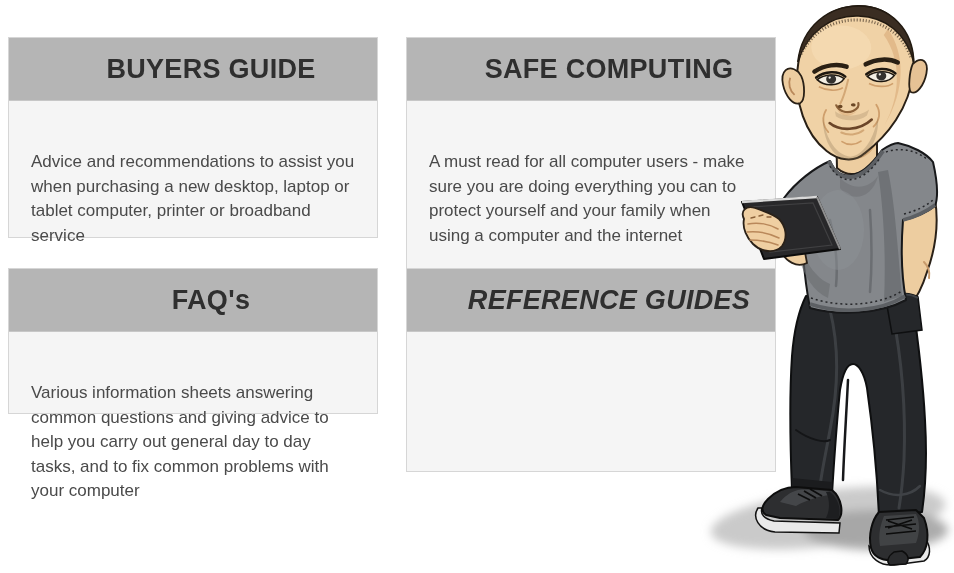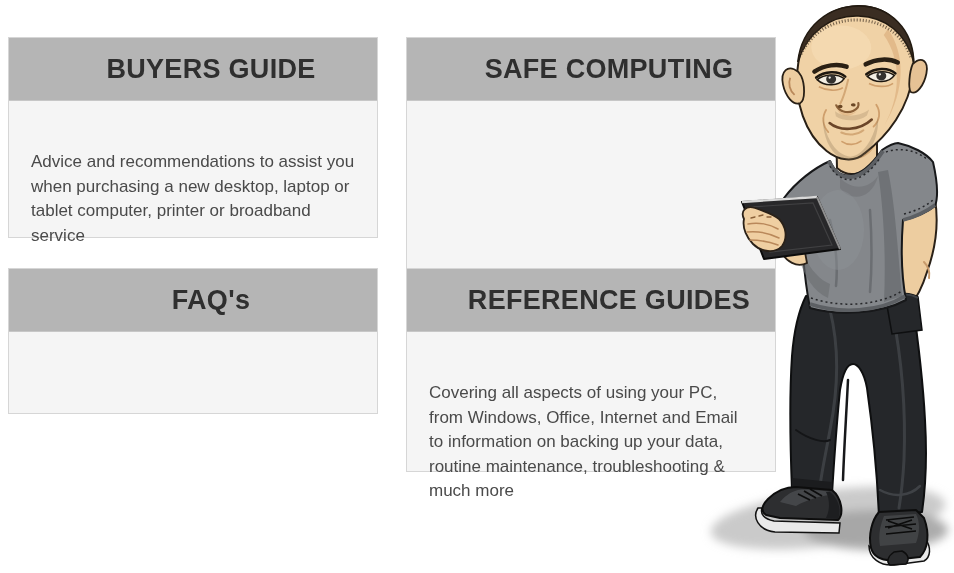--- a/index.html
+++ b/index.html
@@ -33,47 +33,48 @@
     padding: 25px 22px 0 22px;
     font-size: 17px;
     line-height: 24.5px;
     color: #4a4a4a;
     text-align: left;
     margin-top: 24px;
   }
   #card-buyers    { left: 8px;   top: 37px;  height: 201px; }
   #card-safe      { left: 406px; top: 37px;  height: 244px; }
   #card-faqs      { left: 8px;   top: 268px; height: 146px; }
-  #card-reference { left: 406px; top: 268px; height: 204px; }
+  #card-reference { left: 406px; top: 268px; height: 204px; font-style: italic; }
   .figure-wrap {
     position: absolute;
     left: 680px; top: 0;
     width: 274px; height: 573px;
     pointer-events: none;
   }
 </style>
 </head>
 <body>
 
 <div class="card" id="card-buyers">
   <div class="card-header">BUYERS GUIDE</div>
   <div class="card-body">Advice and recommendations to assist you when purchasing a new desktop, laptop or tablet computer, printer or broadband service</div>
 </div>
 
 <div class="card" id="card-safe">
   <div class="card-header">SAFE COMPUTING</div>
+  <div class="card-body">A must read for all computer users - make sure you are doing everything you can to protect yourself and your family when using a computer and the internet</div>
 </div>
 
 <div class="card" id="card-faqs">
   <div class="card-header">FAQ's</div>
+  <div class="card-body">Various information sheets answering common questions and giving advice to help you carry out general day to day tasks, and to fix common problems with your computer</div>
 </div>
 
 <div class="card" id="card-reference">
   <div class="card-header">REFERENCE GUIDES</div>
-  <div class="card-body">Covering all aspects of using your PC, from Windows, Office, Internet and Email to information on backing up your data, routine maintenance, troubleshooting &amp; much more</div>
 </div>
 
 <div class="figure-wrap" role="img" aria-label="Cartoon caricature of a man with shaved head wearing a grey t-shirt and black trousers, holding a tablet in one hand with the other hand in his pocket">
   <svg width="274" height="573" viewBox="0 0 274 573" xmlns="http://www.w3.org/2000/svg">
     <defs>
       <filter id="soft" x="-40%" y="-40%" width="180%" height="180%">
         <feGaussianBlur stdDeviation="5"></feGaussianBlur>
       </filter>
     </defs>
 

